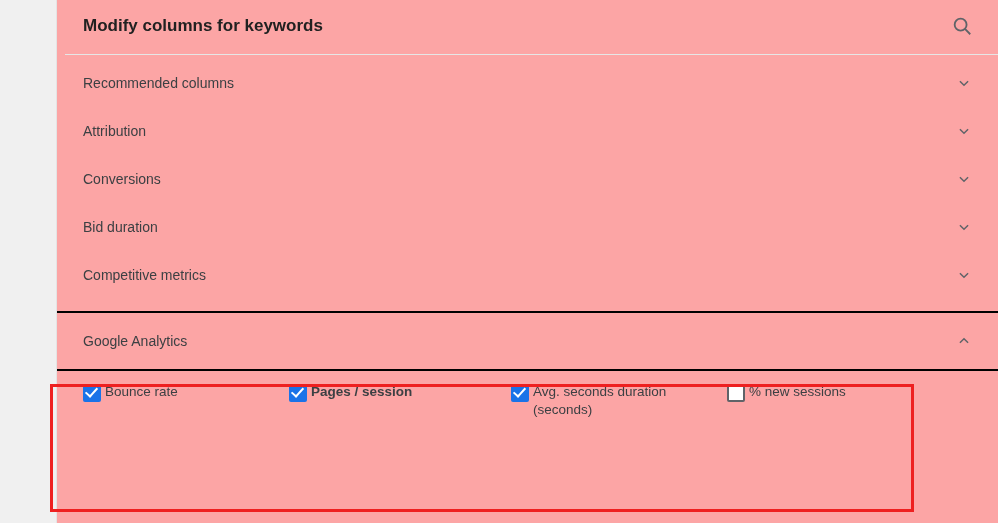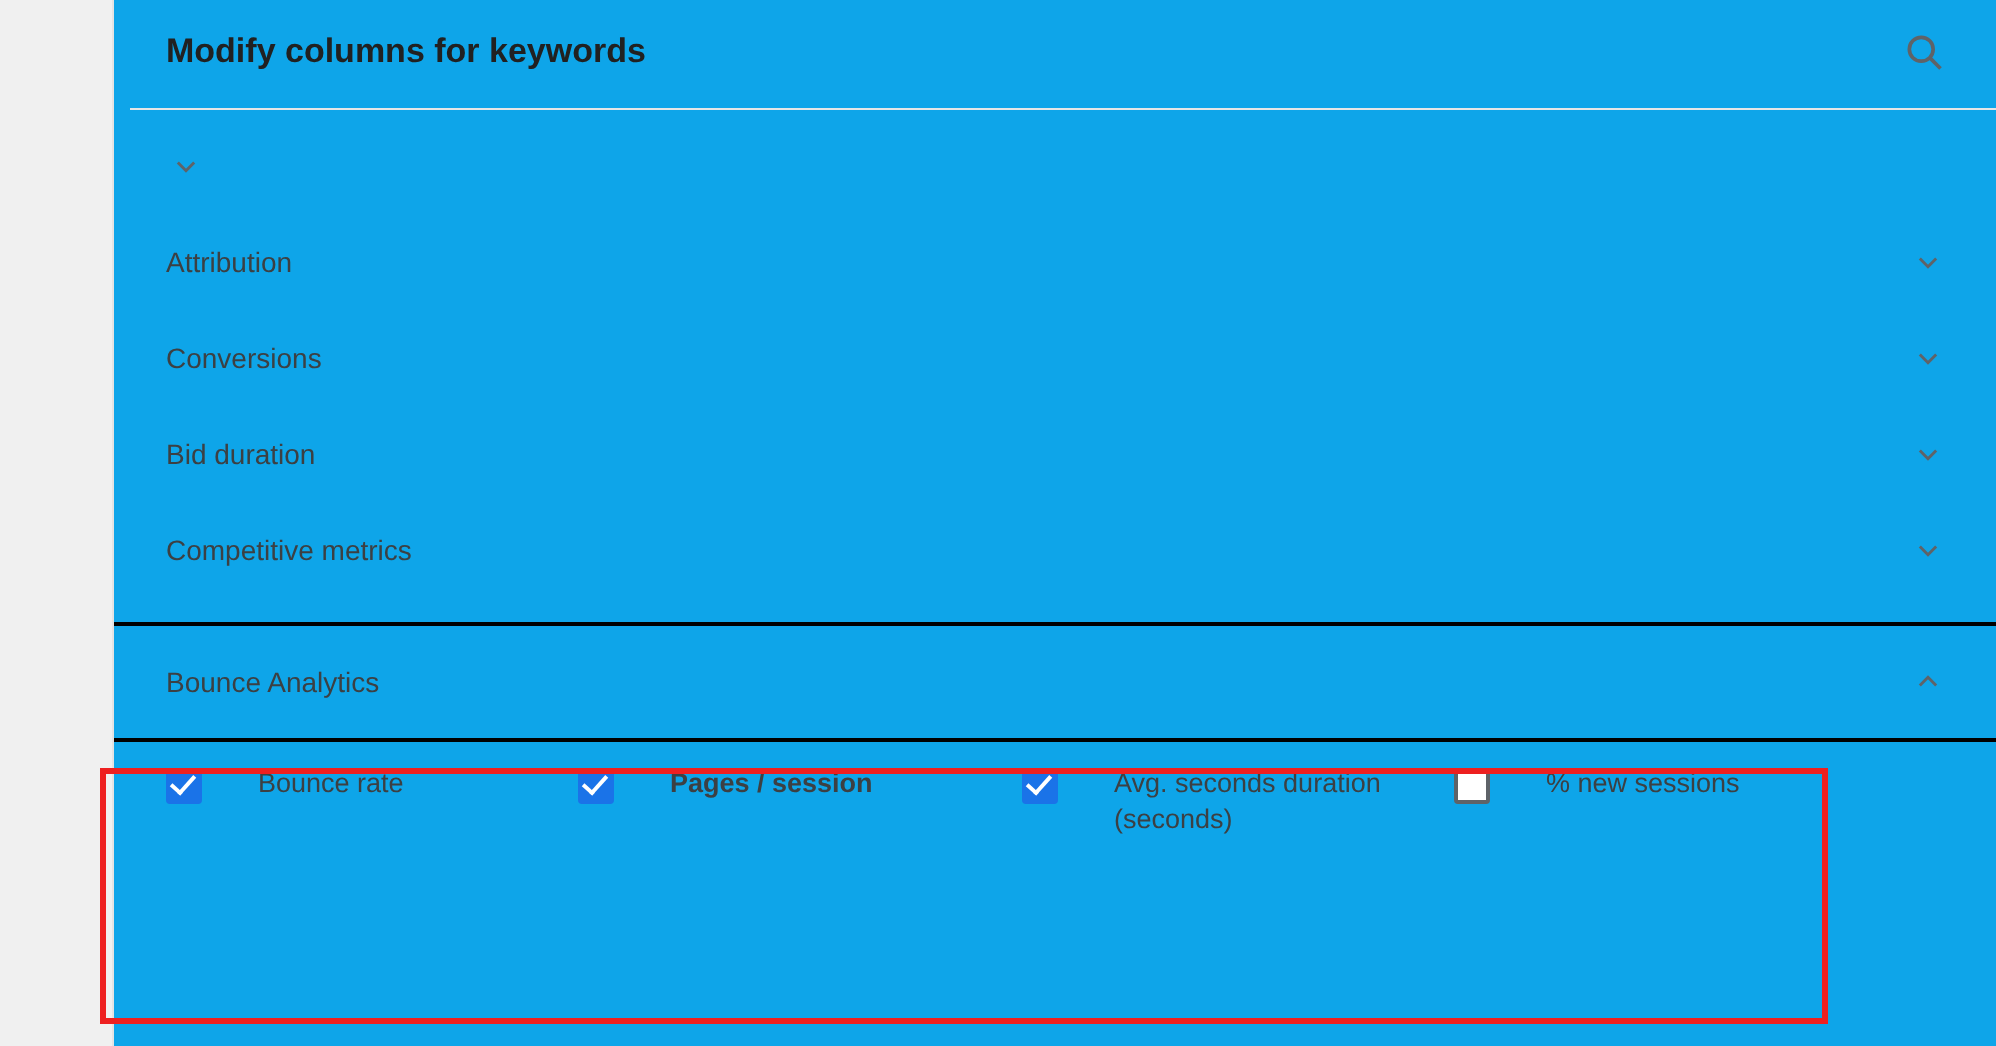--- a/index.html
+++ b/index.html
@@ -14,21 +14,21 @@
       position: absolute;
       left: 0; top: 0;
       width: 56px;
       height: 523px;
       background: #f0f0f0;
     }
     .panel {
       position: absolute;
       left: 56px; top: 0;
       right: 0; bottom: 0;
-      background: #0ea5e9;
+      background: #fca5a5;
       border-left: 1px solid #e4e4e4;
     }
     .header {
       display: flex;
       align-items: center;
       justify-content: space-between;
       padding: 14px 24px 16px 26px;
     }
     .header-title {
       font-size: 17px;
@@ -82,21 +82,21 @@
       padding: 18px 24px 18px 26px;
     }
     .ga-options {
       display: flex;
       padding: 12px 26px 16px 26px;
       gap: 6px;
     }
     .ga-option {
       display: flex;
       align-items: flex-start;
-      gap: 28px;
+      gap: 4px;
       cursor: pointer;
       flex: 0 0 auto;
     }
     .ga-option:nth-child(1) { width: 200px; }
     .ga-option:nth-child(2) { width: 216px; font-weight: bold; }
     .ga-option:nth-child(3) { width: 210px; }
     .ga-option:nth-child(4) { width: 200px; }
     .checkbox {
       width: 18px; height: 18px;
       flex-shrink: 0;
@@ -140,20 +140,21 @@
         <circle cx="10.5" cy="10.5" r="6.5"></circle>
         <line x1="15.5" y1="15.5" x2="21" y2="21"></line>
       </svg>
     </div>
   </div>
   <div class="divider"></div>
 
   <div class="section-list">
 
     <div class="section-row">
+      <span class="section-label">Recommended columns</span>
       <span class="chevron">
         <svg width="14" height="14" viewBox="0 0 24 24" fill="none" stroke="#5f6368" stroke-width="2.5">
             <polyline points="5 9 12 16 19 9"></polyline>
           </svg>
       </span>
     </div>
 
     <div class="section-row">
       <span class="section-label">Attribution</span>
       <span class="chevron">
@@ -187,21 +188,21 @@
       <span class="section-label">Competitive metrics</span>
       <span class="chevron">
         <svg width="14" height="14" viewBox="0 0 24 24" fill="none" stroke="#5f6368" stroke-width="2.5">
             <polyline points="5 9 12 16 19 9"></polyline>
           </svg>
       </span>
     </div>
 
     <div class="ga-section">
       <div class="section-row">
-        <span class="section-label">Bounce Analytics</span>
+        <span class="section-label">Google Analytics</span>
         <span class="chevron">
           <svg width="14" height="14" viewBox="0 0 24 24" fill="none" stroke="#5f6368" stroke-width="2.5">
               <polyline points="5 15 12 8 19 15"></polyline>
             </svg>
         </span>
       </div>
     </div>
 
     <div class="ga-options">
       <label class="ga-option">

